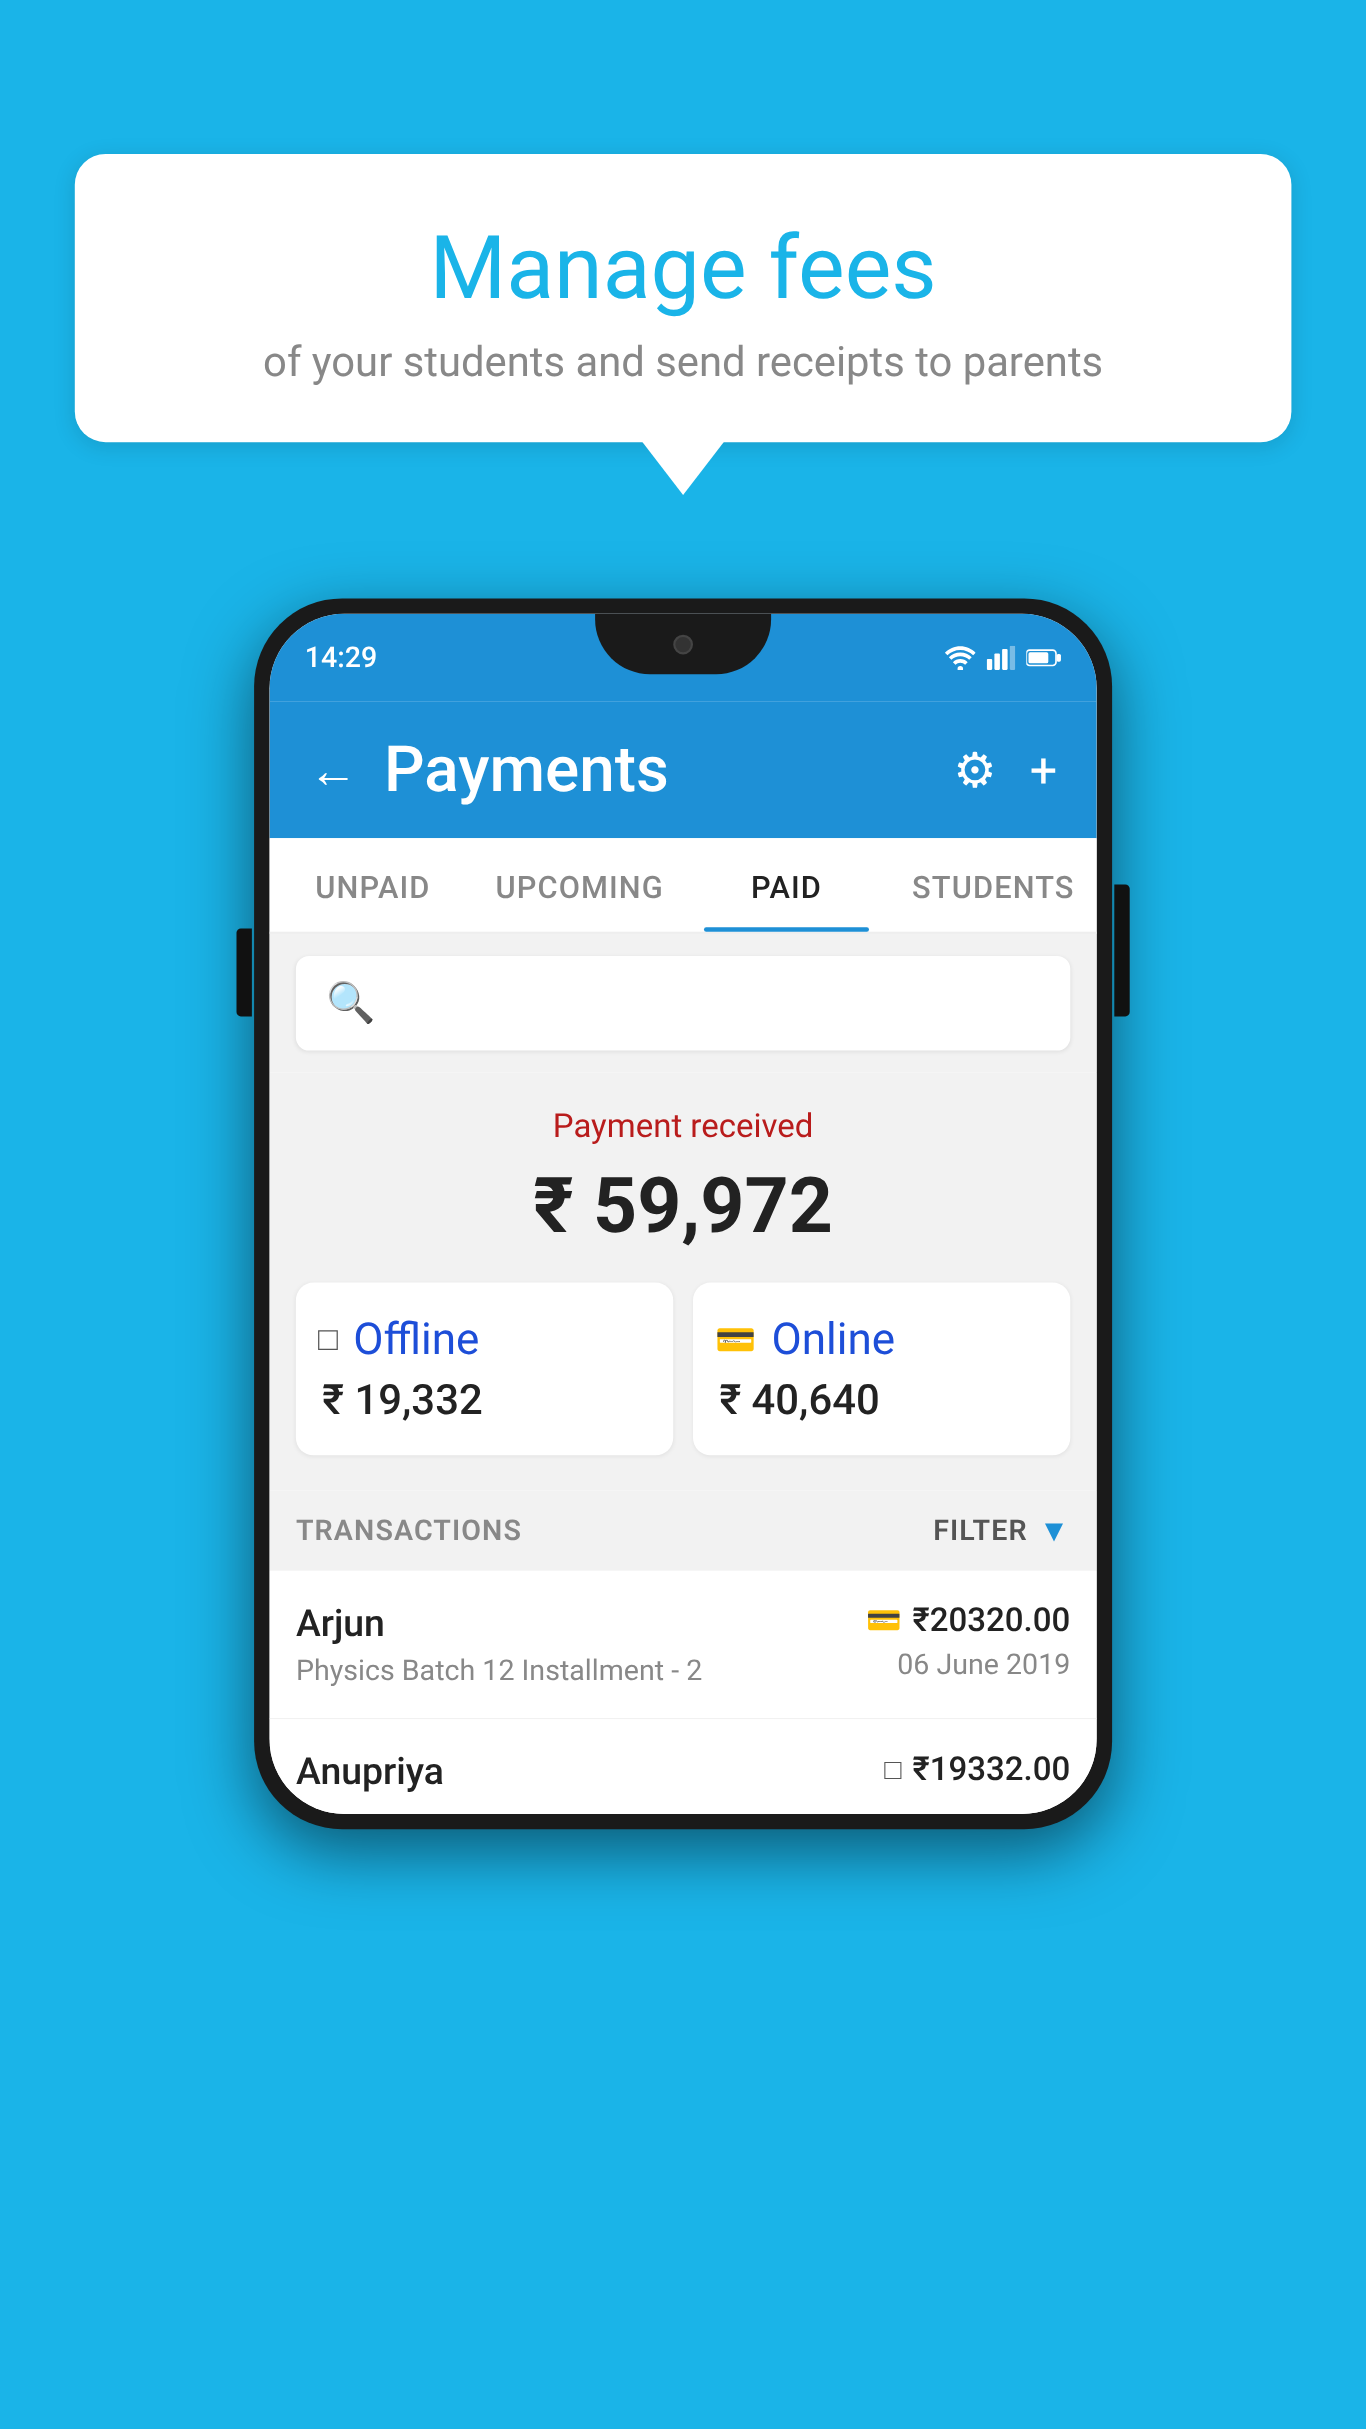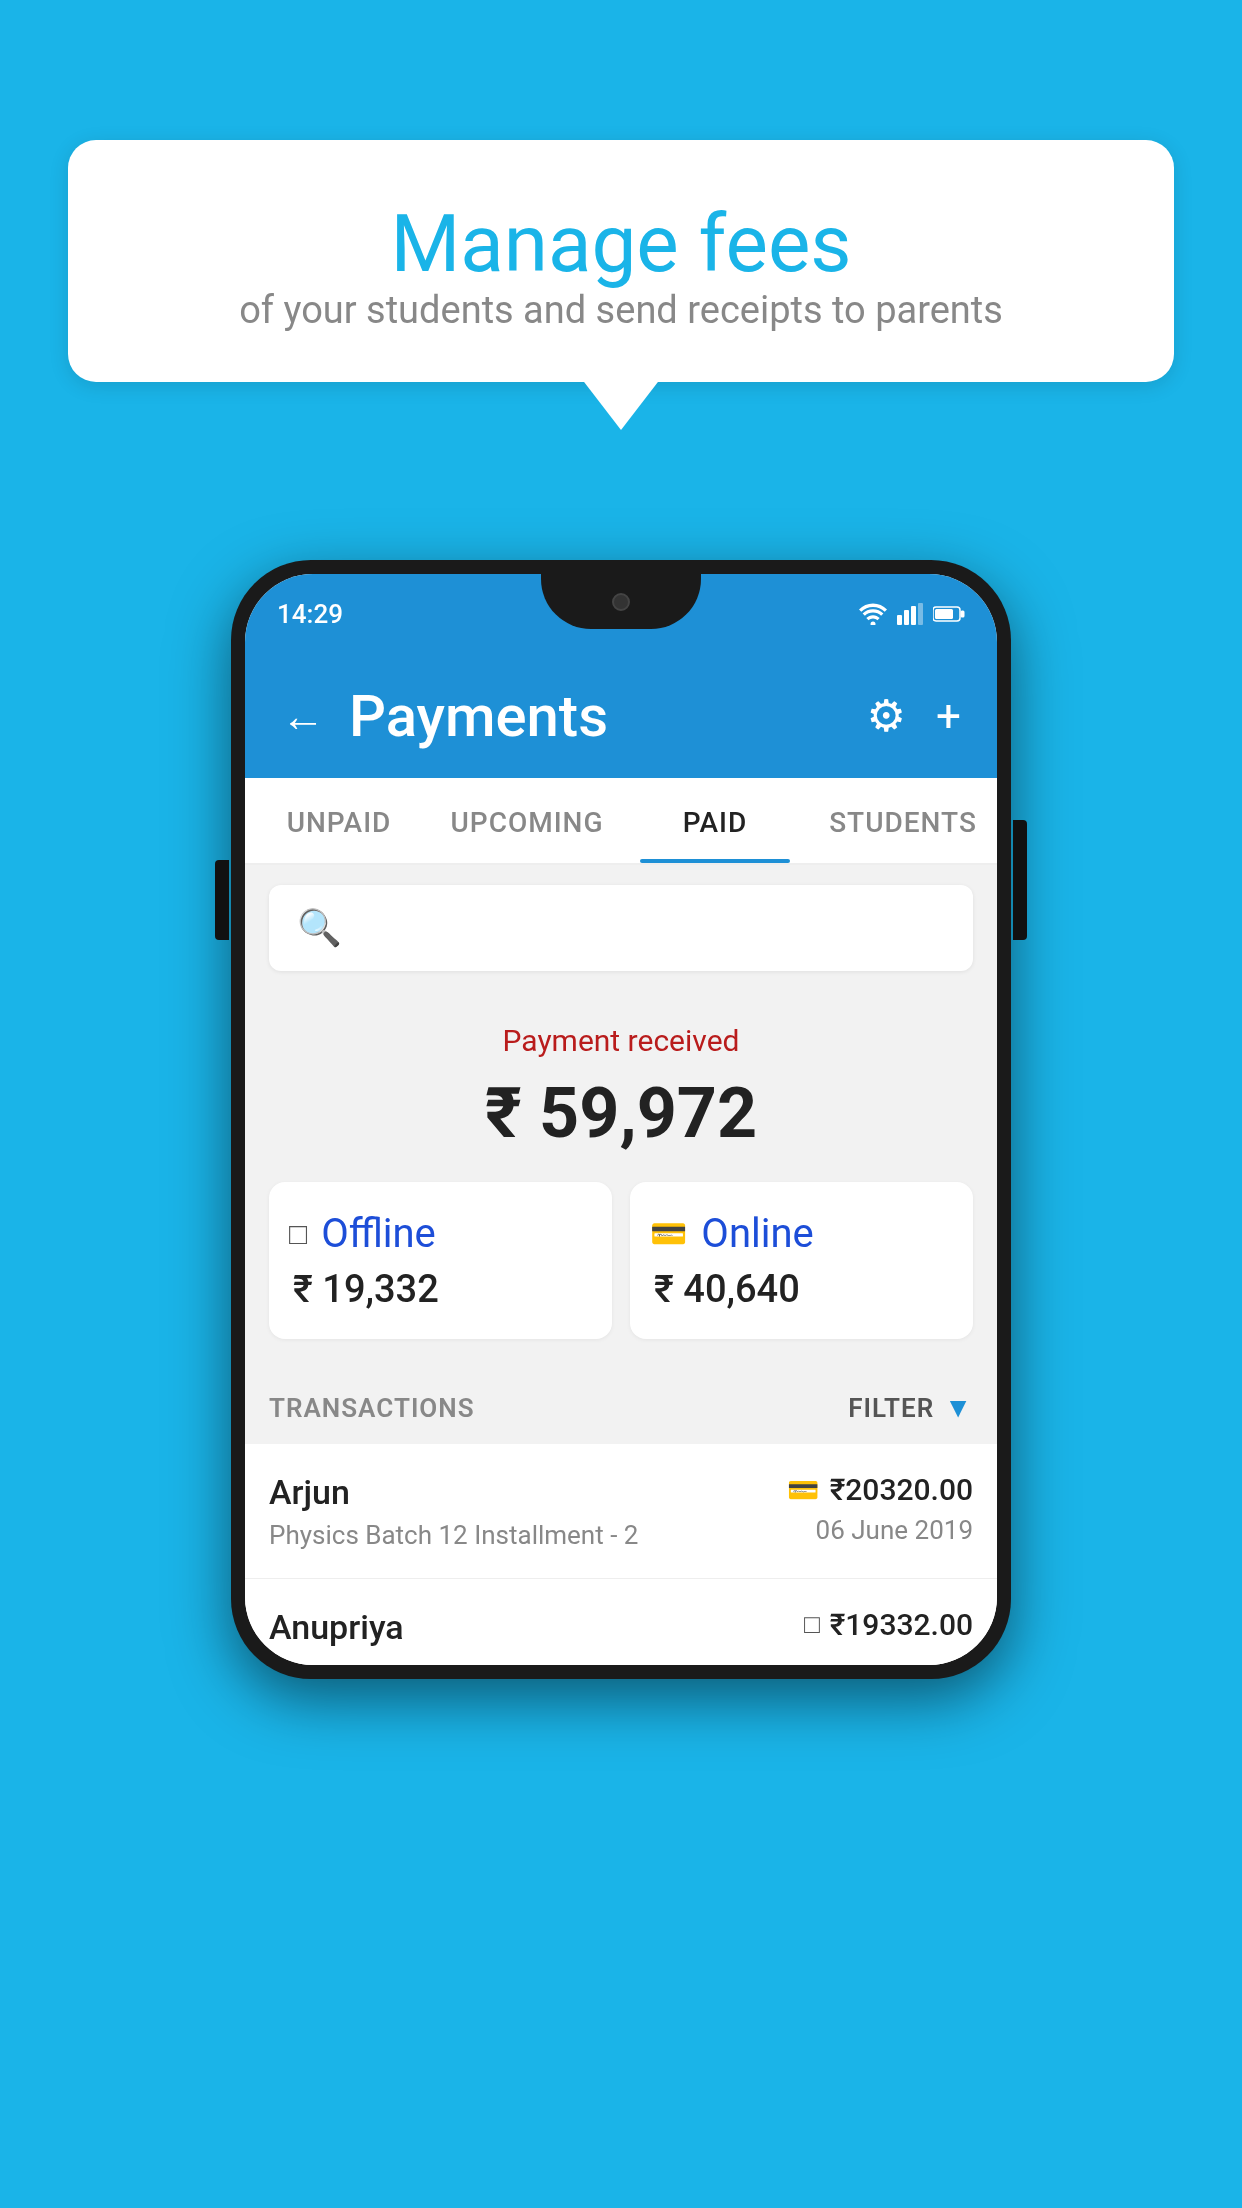--- a/index.html
+++ b/index.html
@@ -35,32 +35,33 @@
       width: 0;
       height: 0;
       border-left: 40px solid transparent;
       border-right: 40px solid transparent;
       border-top: 52px solid white;
     }
     .speech-bubble .title {
       font-size: 80px;
       font-weight: 400;
       color: #1ab4e8;
+      margin-bottom: 20px;
       line-height: 1.1;
     }
     .speech-bubble .subtitle {
       font-size: 38px;
       color: #888;
       font-weight: 400;
     }
 
     
     .phone-wrapper {
       position: absolute;
-      top: 560px;
+      top: 544px;
       left: 50%;
       transform: translateX(-50%);
       width: 780px;
       border-radius: 24px;
     }
 
     .phone-outer {
       background: #1a1a1a;
       border-radius: 80px;
       padding: 14px;

